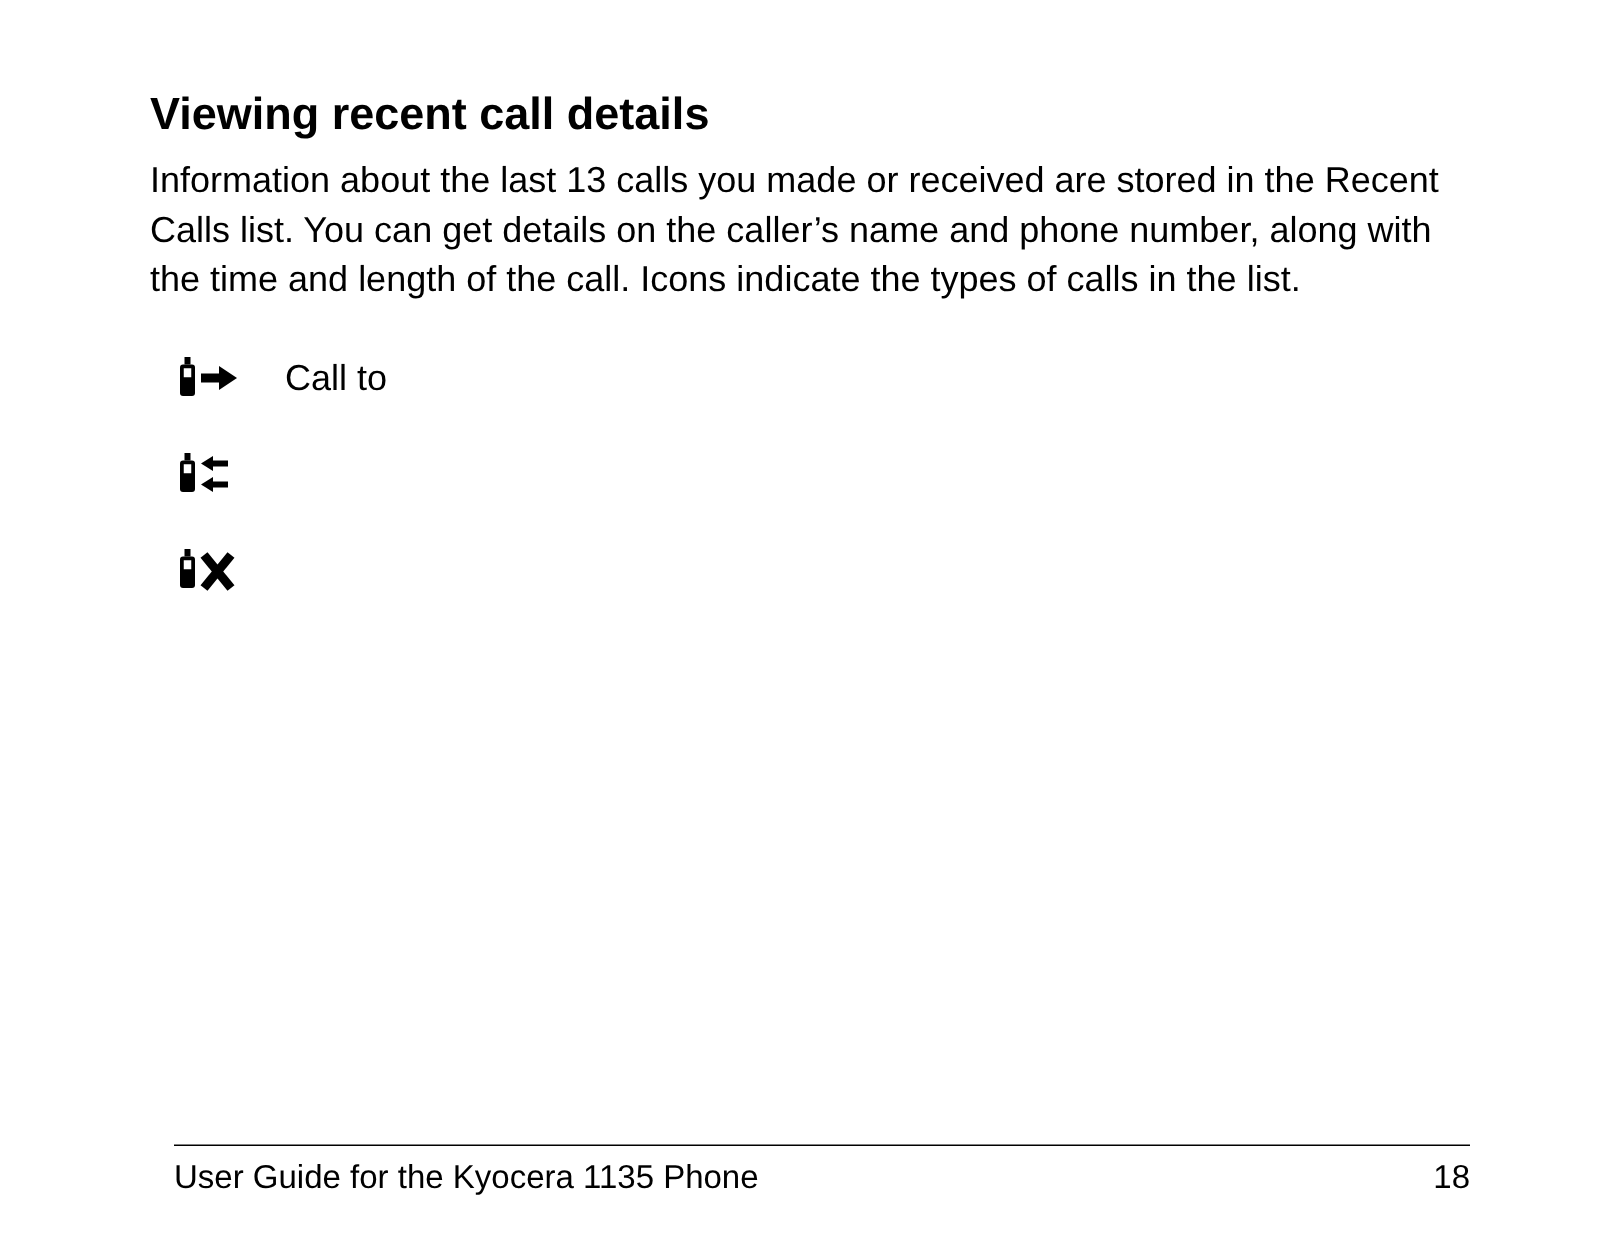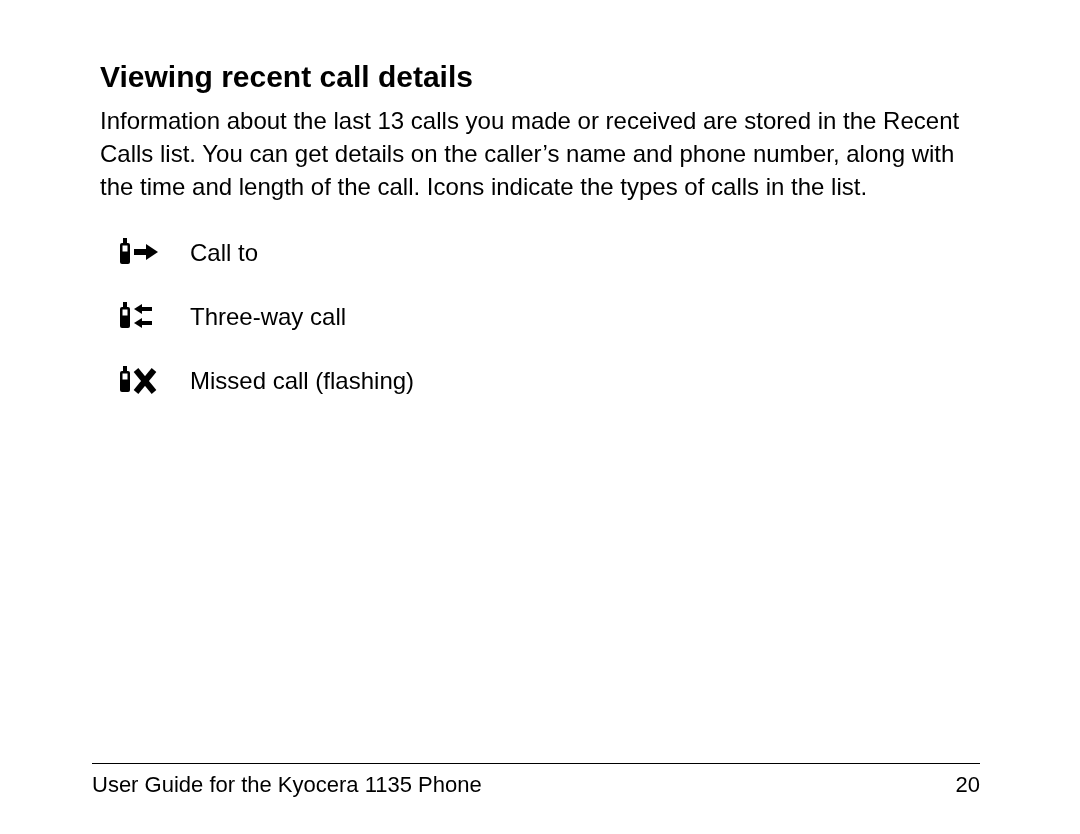--- a/index.html
+++ b/index.html
@@ -49,21 +49,21 @@
   }
   .icon-cell svg {
     display: block;
   }
   .label-cell {
     font-size: 24px;
     font-family: Arial, Helvetica, sans-serif;
   }
   .footer {
     position: absolute;
-    left: 92px;
+    left: 116px;
     right: 100px;
     bottom: 36px;
   }
   .footer-line {
     border-top: 1px solid #000;
     height: 0;
     margin-bottom: 8px;
   }
   .footer-row {
     display: flex;
@@ -105,41 +105,39 @@
           <rect x="3" y="0" width="4" height="5" fill="#000"></rect>
           <rect x="0" y="5" width="10" height="21" rx="2" fill="#000"></rect>
           <rect x="2.5" y="7.5" width="5" height="6" fill="#fff"></rect>
 
           <rect x="22" y="5" width="10" height="4" fill="#000"></rect>
           <polygon points="22,2 22,12 14,7" fill="#000"></polygon>
           <rect x="22" y="19" width="10" height="4" fill="#000"></rect>
           <polygon points="22,16 22,26 14,21" fill="#000"></polygon>
         </svg>
       </div>
-      <div class="label-cell">Three-way call</div>
     </div>
 
 
     <div class="icon-row">
       <div class="icon-cell">
         <svg width="42" height="30" viewBox="0 0 42 30">
           <rect x="3" y="0" width="4" height="5" fill="#000"></rect>
           <rect x="0" y="5" width="10" height="21" rx="2" fill="#000"></rect>
           <rect x="2.5" y="7.5" width="5" height="6" fill="#fff"></rect>
 
           <line x1="16" y1="4" x2="34" y2="26" stroke="#000" stroke-width="6"></line>
           <line x1="34" y1="4" x2="16" y2="26" stroke="#000" stroke-width="6"></line>
         </svg>
       </div>
-      <div class="label-cell">Missed call (flashing)</div>
     </div>
 
   </div>
 
   <div class="footer">
     <div class="footer-line"></div>
     <div class="footer-row">
       <span>User Guide for the Kyocera 1135 Phone</span>
-      <span>20</span>
+      <span>18</span>
     </div>
   </div>
 
 </div>
 
 </body></html>

